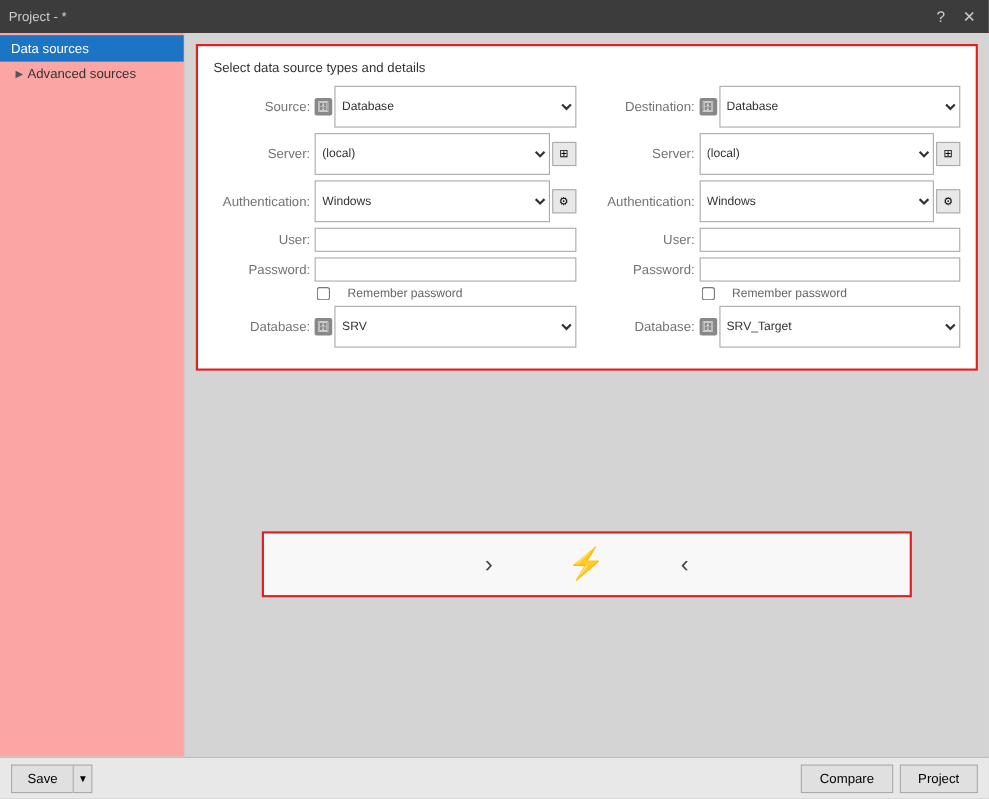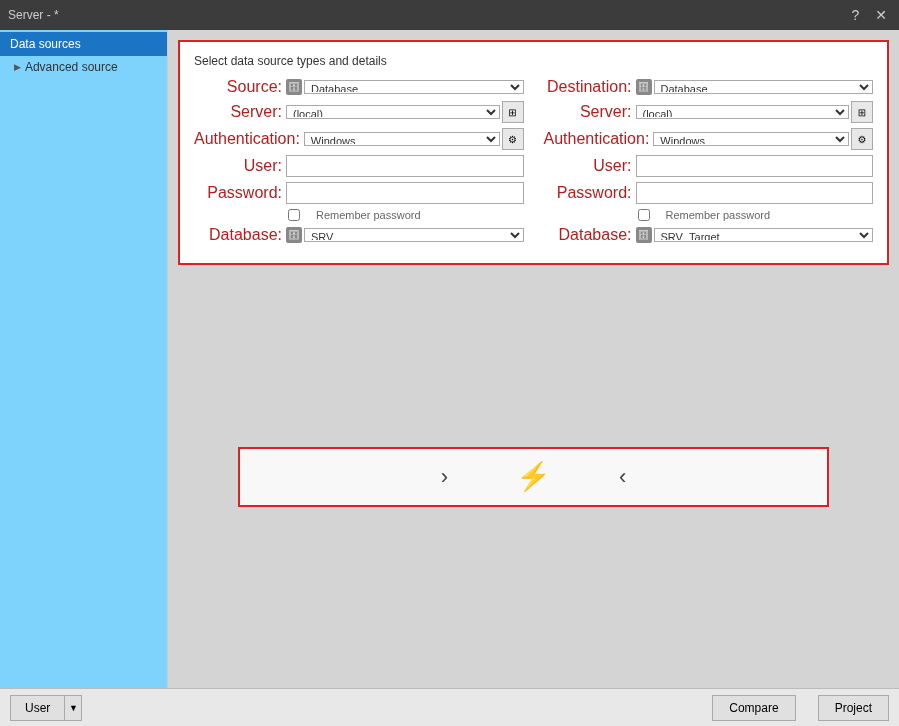--- a/index.html
+++ b/index.html
@@ -46,21 +46,21 @@
     
     .main-content {
       display: flex;
       flex: 1;
       overflow: hidden;
     }
 
     
     .sidebar {
       width: 168px;
-      background: #7dd3fc;
+      background: #fca5a5;
       border-right: 1px solid #ccc;
       padding-top: 2px;
       flex-shrink: 0;
     }
     .sidebar-item {
       padding: 5px 10px;
       cursor: pointer;
       font-size: 12px;
       color: #333;
       display: flex;
@@ -117,41 +117,41 @@
     .src-col, .dest-col {
       flex: 1;
     }
     .field-row {
       display: flex;
       align-items: center;
       margin-bottom: 5px;
       gap: 4px;
     }
     .field-label {
-      color: #b91c1c;
-      font-size: 16px;
+      color: #737373;
+      font-size: 12px;
       min-width: 88px;
       text-align: right;
       flex-shrink: 0;
     }
 
     
     .dropdown-wrap {
       display: flex;
       align-items: center;
       gap: 2px;
       flex: 1;
     }
     select {
       font-size: 11px;
       border: 1px solid #aaa;
       background: #fff;
       color: #333;
       padding: 1px 2px;
-      height: 14px;
+      height: 38px;
       flex: 1;
       cursor: pointer;
     }
     .db-icon {
       display: inline-block;
       width: 16px;
       height: 16px;
       background: #888;
       border-radius: 2px;
       text-align: center;
@@ -259,51 +259,51 @@
       background: #e0e0e0;
       border: 1px solid #aaa;
       cursor: pointer;
       font-size: 9px;
       display: flex;
       align-items: center;
       justify-content: center;
     }
     .bottom-right {
       display: flex;
-      gap: 22px;
+      gap: 6px;
     }
     .compare-btn, .cancel-btn {
       height: 26px;
       padding: 0 16px;
       border: 1px solid #aaa;
       background: #e0e0e0;
       cursor: pointer;
       font-size: 12px;
     }
   </style>
 </head>
 <body>
 
 <div class="title-bar">
-  <span class="title-bar-left">Server - *</span>
+  <span class="title-bar-left">Project - *</span>
   <div class="title-bar-right">
     <button class="title-btn">?</button>
     <button class="title-btn">✕</button>
   </div>
 </div>
 
 <div class="main-content">
 
   <div class="sidebar">
     <div class="sidebar-item active">
       <span>Data sources</span>
     </div>
     <div class="sidebar-advanced">
       <span class="chevron">▶</span>
-      <span>Advanced source</span>
+      <span>Advanced sources</span>
     </div>
   </div>
 
   <div class="right-panel">
 
     <div class="datasource-box">
       <div class="datasource-title">Select data source types and details</div>
 
       <div class="src-dest-row">
 
@@ -433,20 +433,20 @@
       <button class="arrow-btn" style="font-size:22px;">‹</button>
     </div>
 
     <div class="spacer"></div>
 
   </div>
 </div>
 
 <div class="bottom-toolbar">
   <div class="bottom-left">
-    <button class="save-btn">User</button>
+    <button class="save-btn">Save</button>
     <button class="save-dropdown-btn">▼</button>
   </div>
   <div class="bottom-right">
     <button class="compare-btn">Compare</button>
     <button class="cancel-btn">Project</button>
   </div>
 </div>
 
 </body></html>

